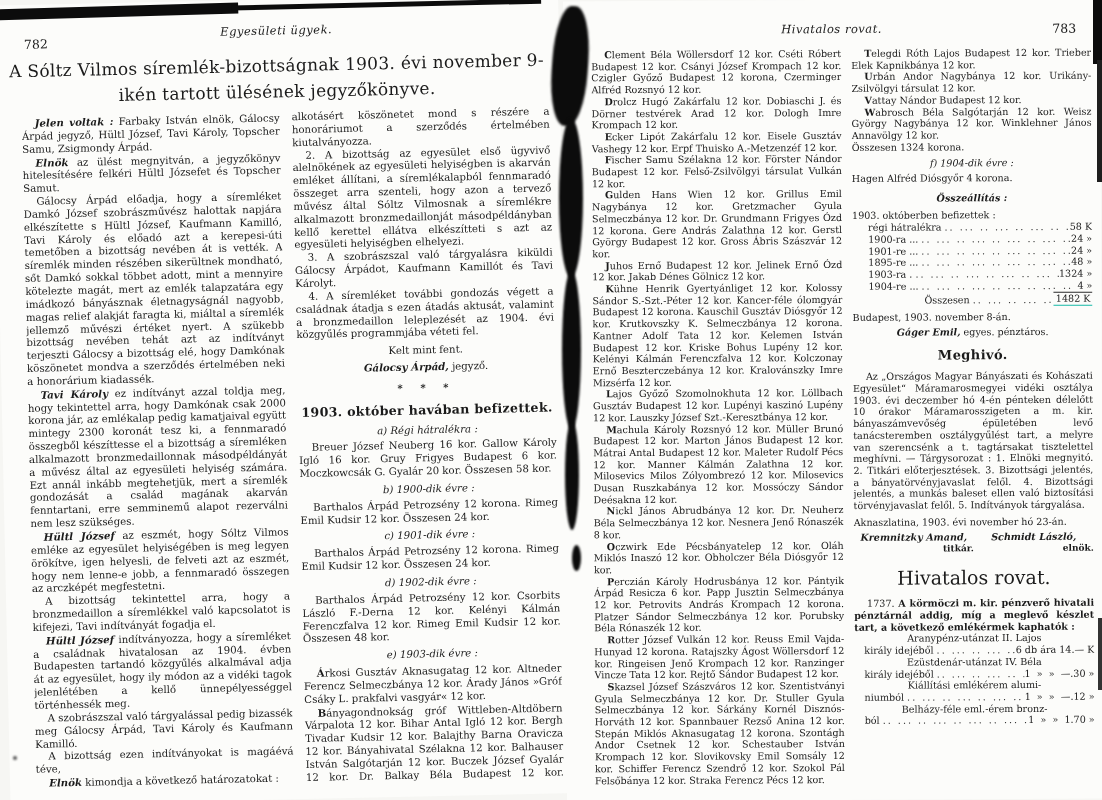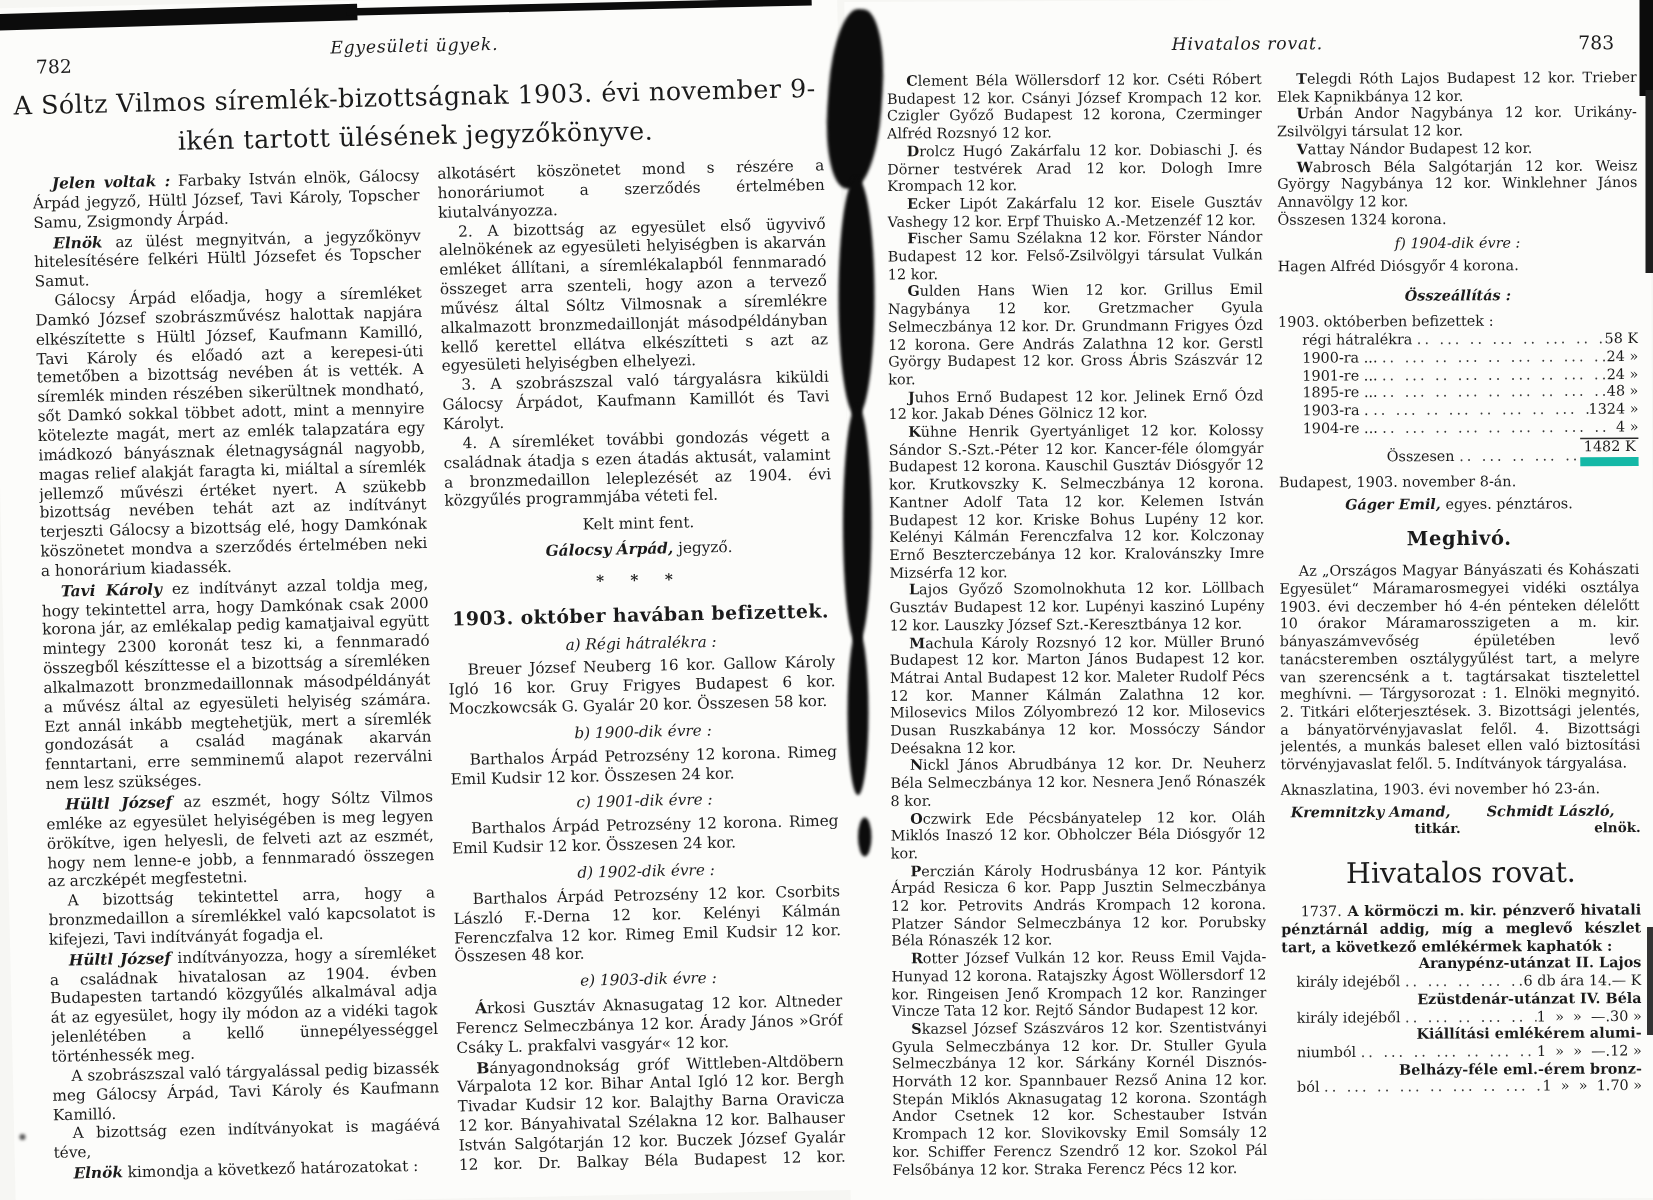--- a/index.html
+++ b/index.html
@@ -45,27 +45,27 @@
   .h-big{text-align:center;font-size:19px;margin:12px 0 8px;}
   .bold-para{font-weight:bold;text-align:justify;text-indent:13px;margin-top:2px;}
   .bold-para .lead{font-weight:normal;font-style:normal;}
   .ledger{display:flex;align-items:flex-start;padding-left:16px;}
   .ledger.insub{padding-left:10px;}
   .l-label{white-space:nowrap;}
   .l-dots{flex:1;overflow:hidden;white-space:nowrap;color:#3a3a3a;padding:0 3px;}
   .l-dots::after{content:" .. ... .. ... .. ... .. ... .. ... .. ... .. ... ..";letter-spacing:2px;}
   .l-amt{white-space:pre;text-align:right;}
   .ledger-total{display:flex;align-items:flex-end;padding-left:72px;margin-top:1px;}
-  .ledger-total .l-amt{border-top:1px solid #2a2a2a;border-bottom:6px solid #14b8a6;padding:0 2px;}
+  .ledger-total .l-amt{border-top:1px solid #2a2a2a;border-bottom:1px solid #14b8a6;padding:0 2px;}
   .gap-top{margin-top:5px;}
   .pair{display:flex;margin-top:4px;}
   .pair .pcol{flex:1;text-align:center;font-style:italic;font-weight:bold;}
   .pair-roles{display:flex;margin:0 0 4px;}
   .pair-roles .pcol{flex:1;text-align:right;font-size:9px;font-style:normal;font-weight:bold;}
-  .price-head{text-align:right;text-indent:0;font-weight:bold;}
+  .price-head{text-align:center;text-indent:0;}
   
   .artifact{position:absolute;background:#0c0c0c;}
   .soft{filter:blur(1px);}
 </style>
 </head>
 <body>
 
 <div class="page" id="left-page">
   <div class="artifact" style="left:0;top:3px;width:245px;height:11px;transform:rotate(-0.4deg);"></div>
   <div class="artifact" style="left:238px;top:5px;width:310px;height:5px;"></div>

